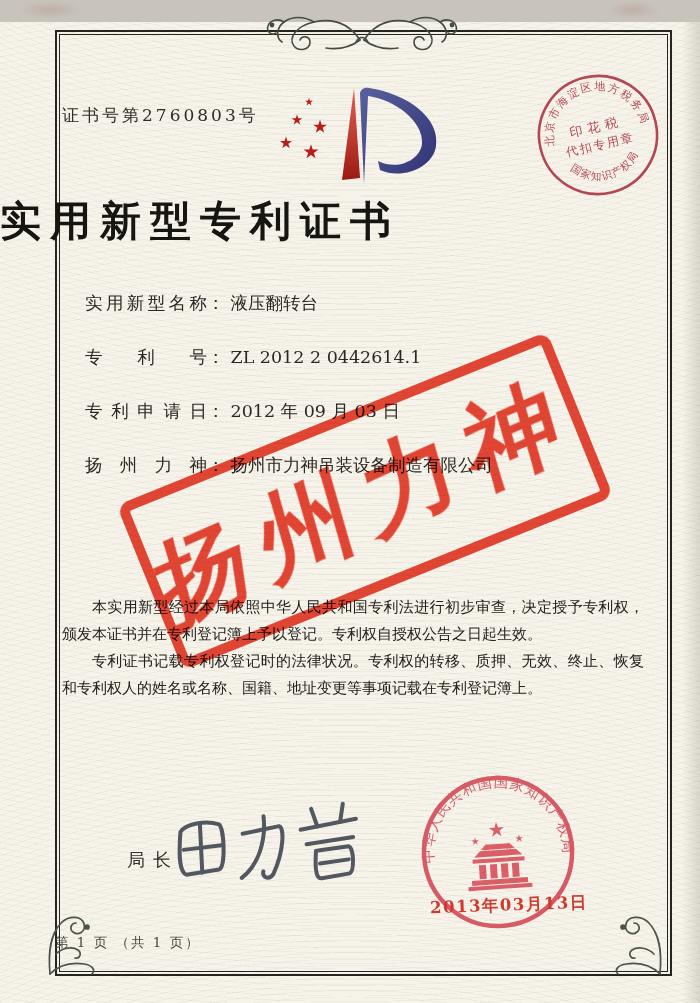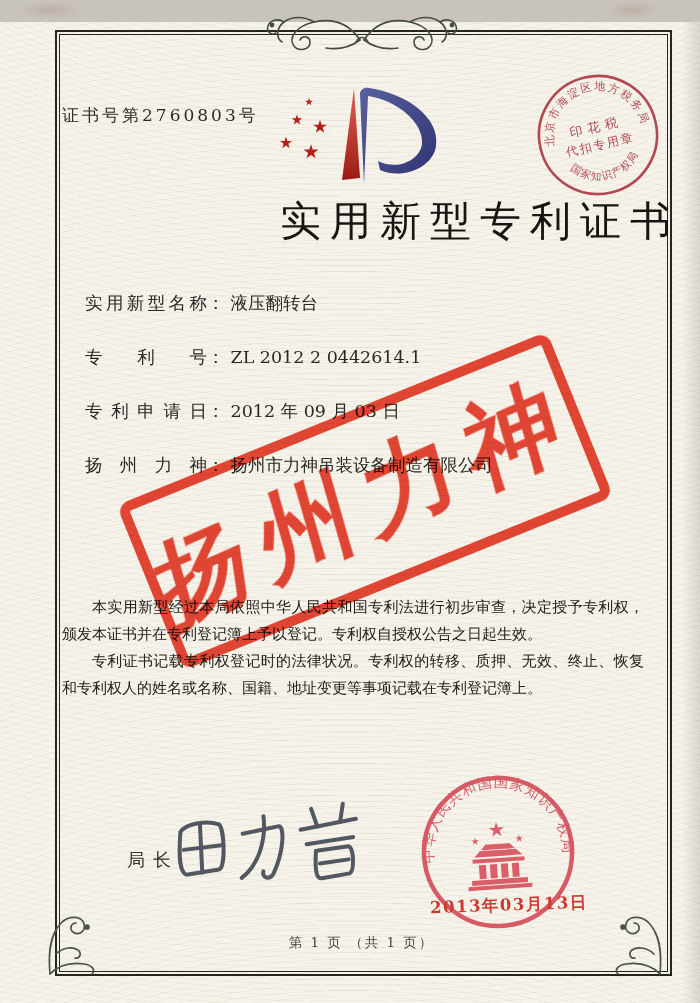--- a/index.html
+++ b/index.html
@@ -20,36 +20,36 @@
   .smudge{position:absolute;filter:blur(2px);opacity:.5;}
   
   .frame{position:absolute;left:55px;top:8px;width:613px;height:942px;
     border:2.5px solid #27251f;}
   .frame::before{content:"";position:absolute;inset:2px;border:1px solid #27251f;}
   .content{position:absolute;inset:0;}
   .cert-no{position:absolute;left:62px;top:82px;font-size:17px;letter-spacing:3px;color:#2e2c28;}
   .logo{position:absolute;left:268px;top:58px;}
   .tax-stamp{position:absolute;left:533px;top:48px;transform:rotate(-13deg);opacity:.92;}
   .tax-stamp text{fill:#ac3a47;font-family:"DejaVu Serif",serif;}
-  .title{position:absolute;left:0;top:172px;width:680px;text-align:right;
-    font-size:41px;font-weight:normal;letter-spacing:9px;color:#171512;}
+  .title{position:absolute;left:0;top:172px;width:680px;text-align:left;
+    font-size:41px;font-weight:bold;letter-spacing:9px;color:#171512;}
   .fields{position:absolute;left:64px;top:268px;width:578px;}
   .field-row{margin-bottom:26.5px;font-size:17.5px;line-height:27.5px;color:#2a2824;white-space:nowrap;margin-left:21px;}
   .flabel{display:inline-block;width:122px;text-align:justify;text-align-last:justify;vertical-align:top;}
   .colon{display:inline-block;margin-right:6px;}
   .body-text{position:absolute;left:62px;top:572px;width:582px;font-size:15px;
     line-height:27px;color:#23211d;text-align:justify;}
   .body-text p{margin:0;text-indent:2em;}
   .director{position:absolute;left:127px;top:826px;font-size:18px;letter-spacing:8px;color:#33312c;}
   .signature{position:absolute;left:168px;top:770px;}
   .office-seal{position:absolute;left:416px;top:748px;transform:rotate(-4deg);opacity:.93;}
   .office-seal text{fill:#d4505c;font-family:"DejaVu Serif",serif;}
   .seal-date{position:absolute;left:430px;top:872px;width:180px;font-size:16.5px;font-weight:bold;
     letter-spacing:1.5px;color:#cf3a30;transform:rotate(-2deg);}
-  .page-footer{position:absolute;left:55px;top:912px;width:613px;text-align:center;
+  .page-footer{position:absolute;left:55px;top:912px;width:613px;
     font-size:13.5px;letter-spacing:2px;color:#4a473f;}
   .company-stamp{
     position:absolute;left:133px;top:390px;width:444px;height:158px;
     border:10px solid #e8301c;border-radius:12px;
     transform:rotate(-22deg);
     display:flex;align-items:center;justify-content:center;
     mix-blend-mode:multiply;opacity:.88;z-index:6;filter:blur(0.4px);
   }
   .company-stamp span{
     font-size:96px;font-weight:bold;color:#e8301c;letter-spacing:16px;

